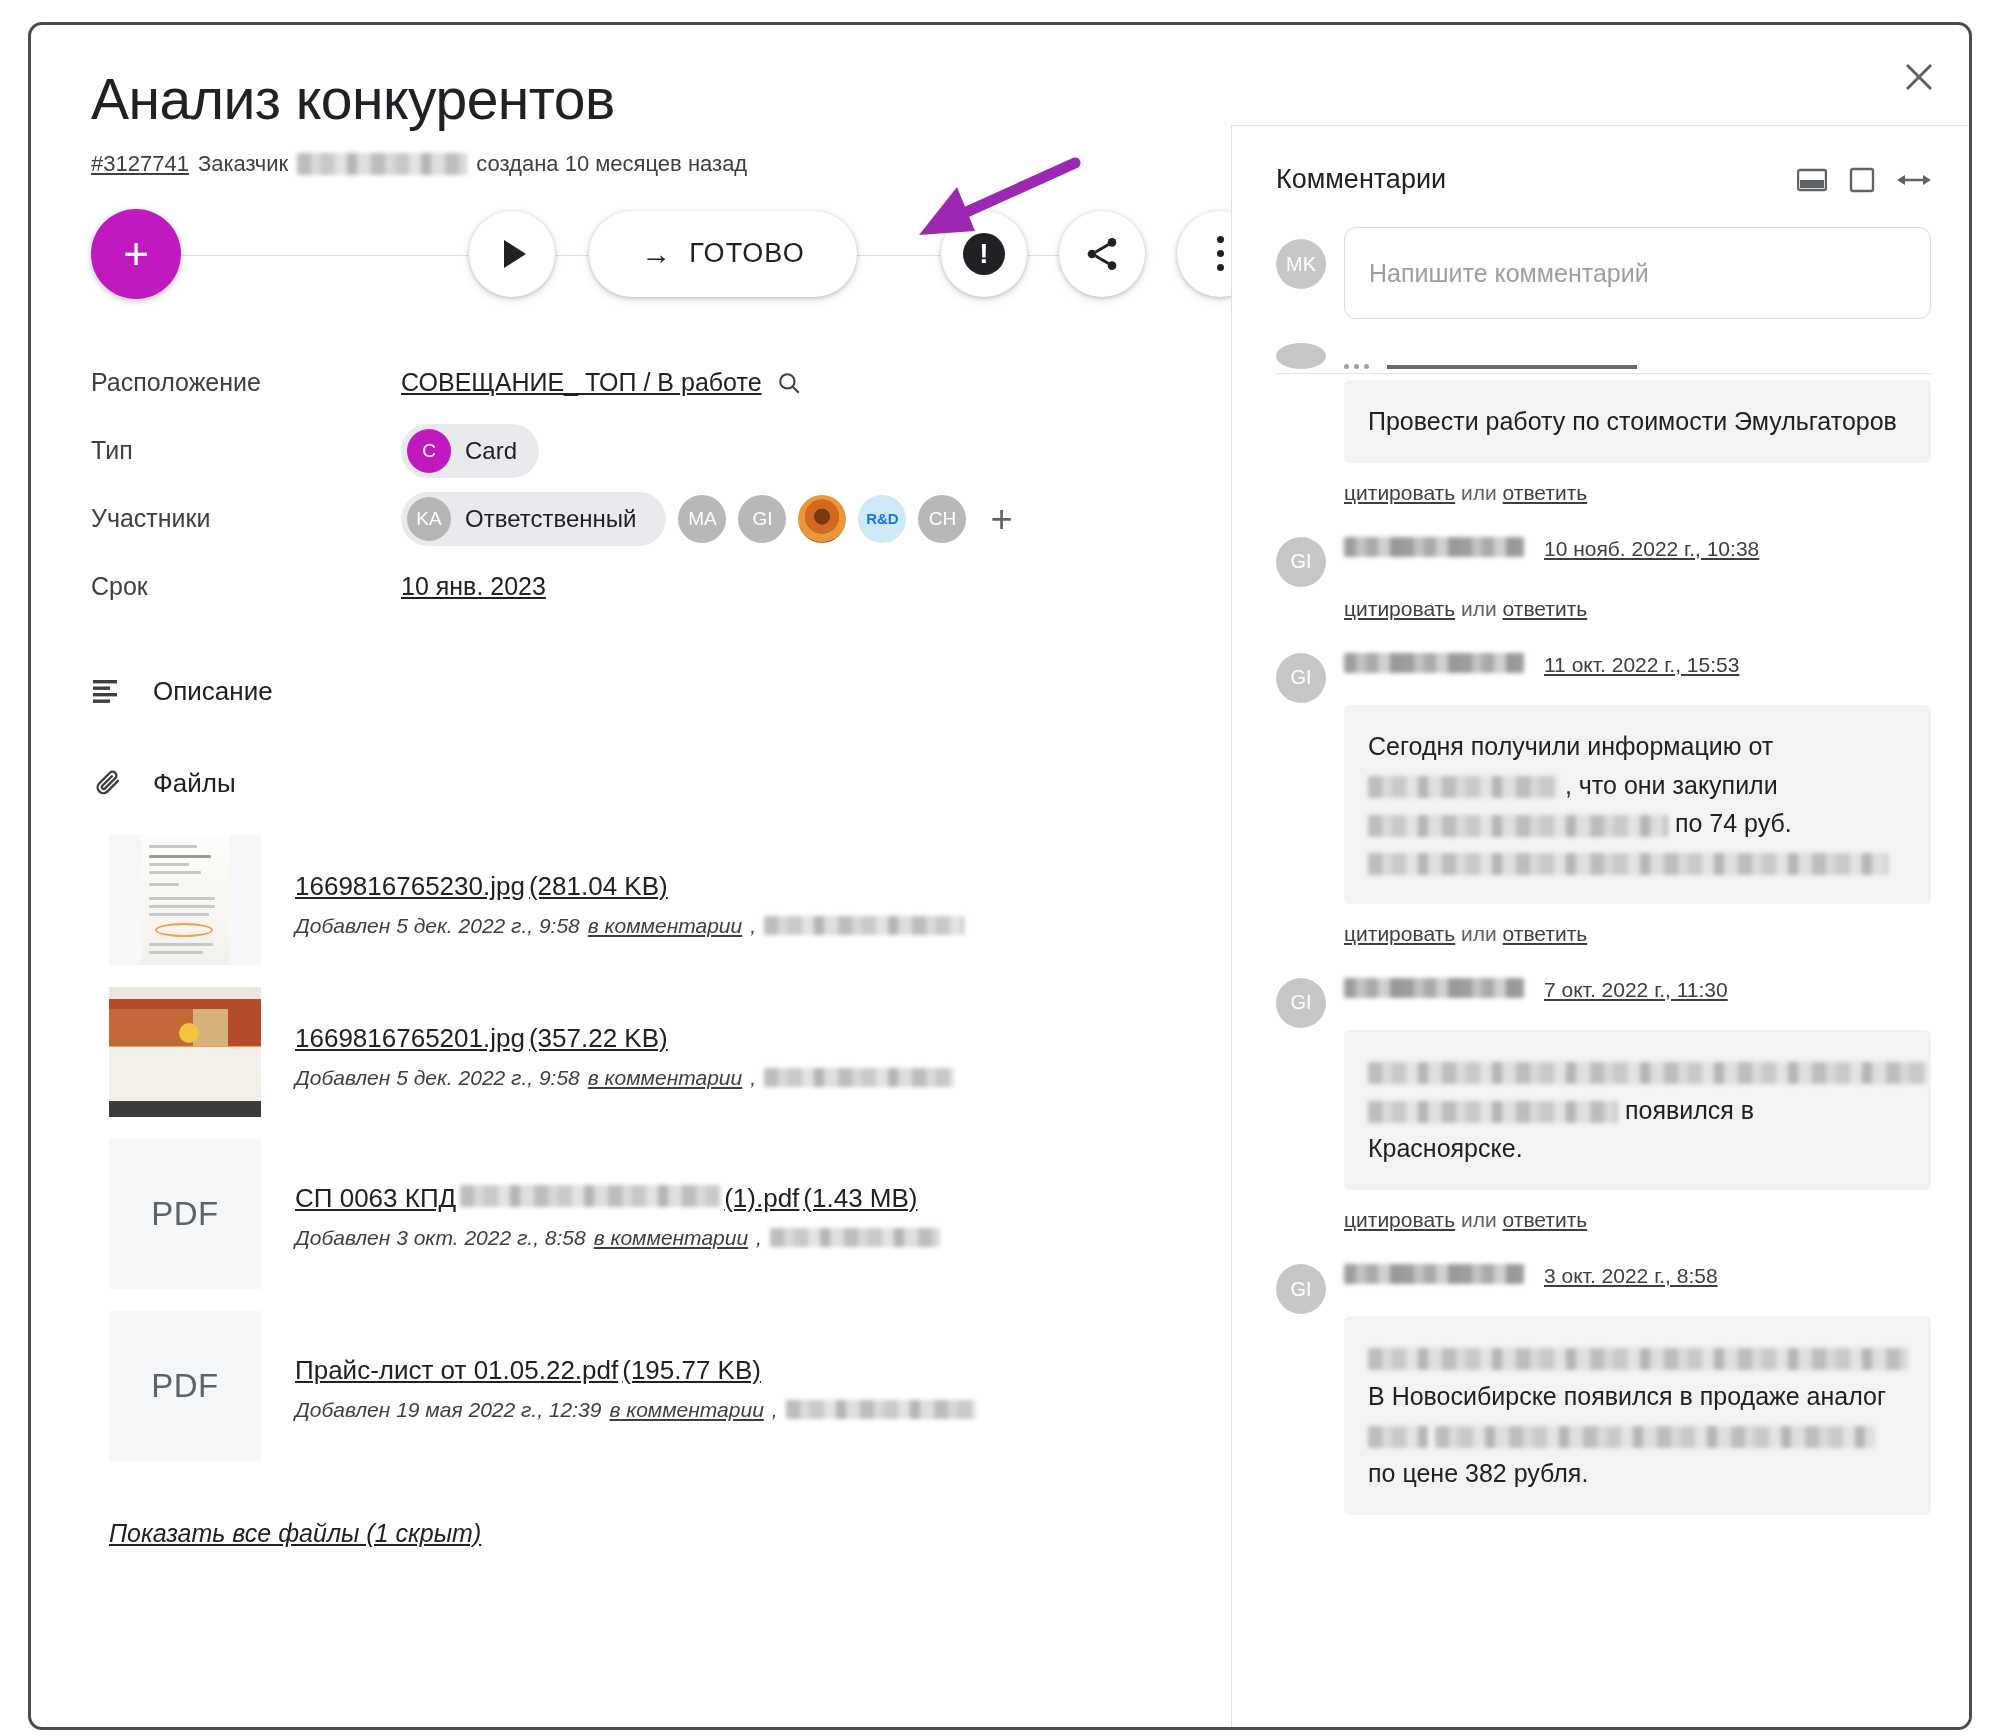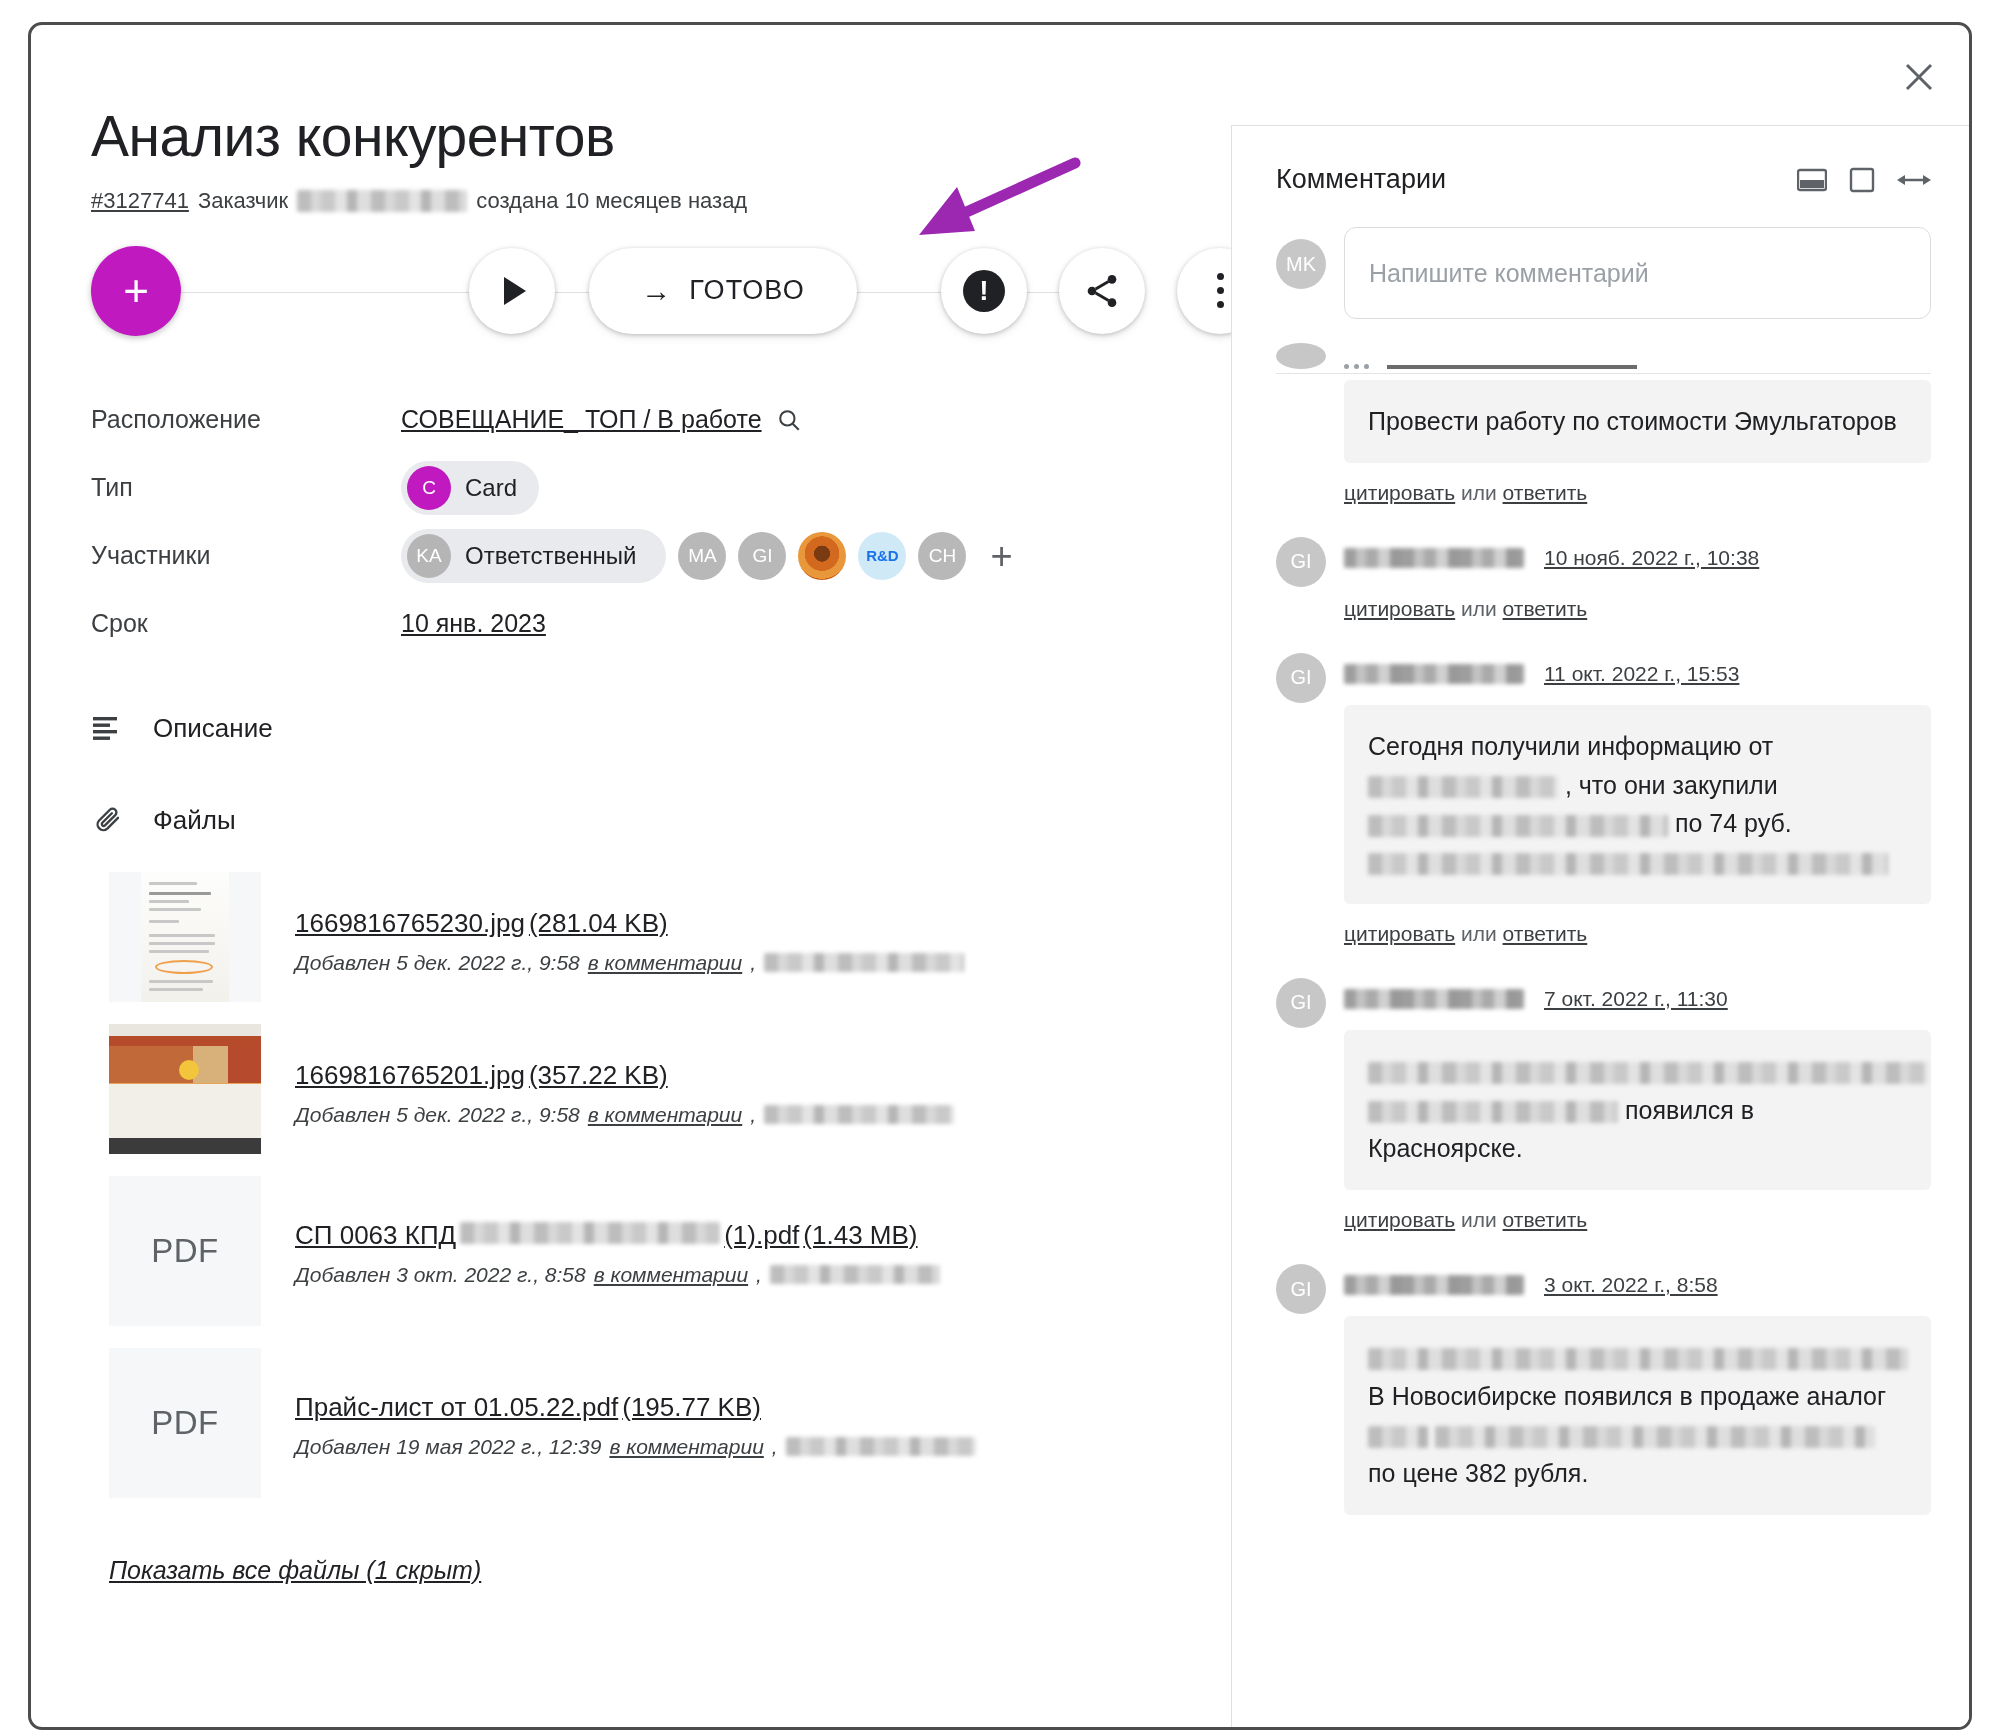--- a/index.html
+++ b/index.html
@@ -36,21 +36,21 @@
     line-height: 1;
     font-weight: 300;
   }
   .close-btn svg { display: block; }
 
   
   .left-pane {
     position: absolute;
     left: 0; top: 0;
     width: 1200px; height: 100%;
-    padding: 81px 0 0 60px;
+    padding: 44px 0 0 60px;
   }
   .title {
     font-size: 57px;
     font-weight: 400;
     color: #202124;
     letter-spacing: -0.5px;
     margin: 0 0 18px 0;
     line-height: 1.08;
   }
   .subtitle-row {
@@ -366,21 +366,21 @@
     display: flex; align-items: center;
     font-size: 25px;
     color: #9aa0a6;
     cursor: text;
   }
   .divider-hr { height: 1px; background: #e4e4e4; margin: 0 0 6px 0; }
 
   .comment-item { display: flex; gap: 18px; margin-bottom: 6px; }
   .comment-body { flex: 1; min-width: 0; }
   .comment-head {
-    display: flex; align-items: center; gap: 20px;
+    display: flex; align-items: flex-start; gap: 20px;
     height: 42px;
     margin-bottom: 10px;
   }
   .comment-date {
     font-size: 21px; color: #3c4043; text-decoration: underline; cursor: pointer;
     white-space: nowrap;
   }
   .bubble {
     background: #f3f3f3;
     border-radius: 6px;

